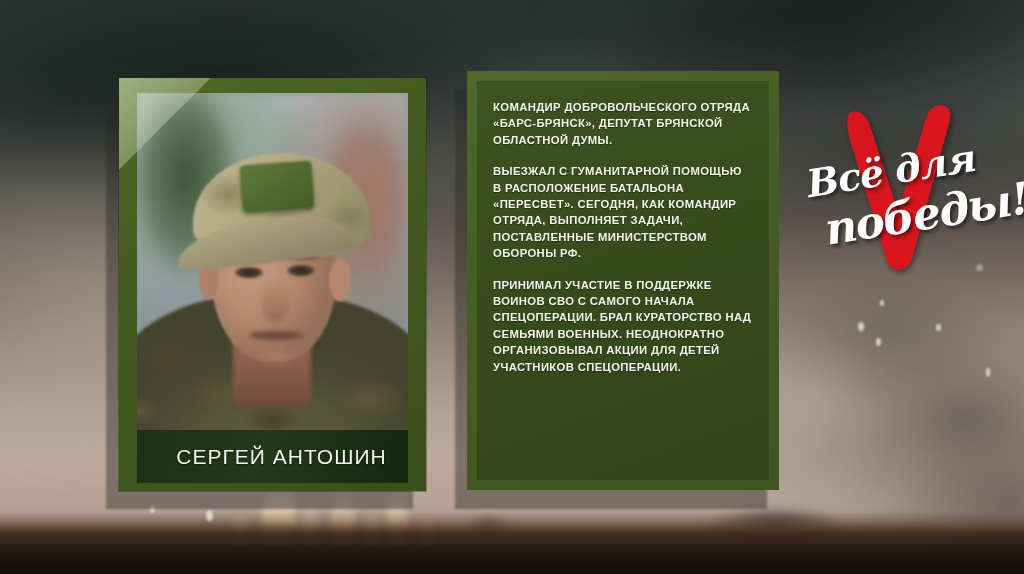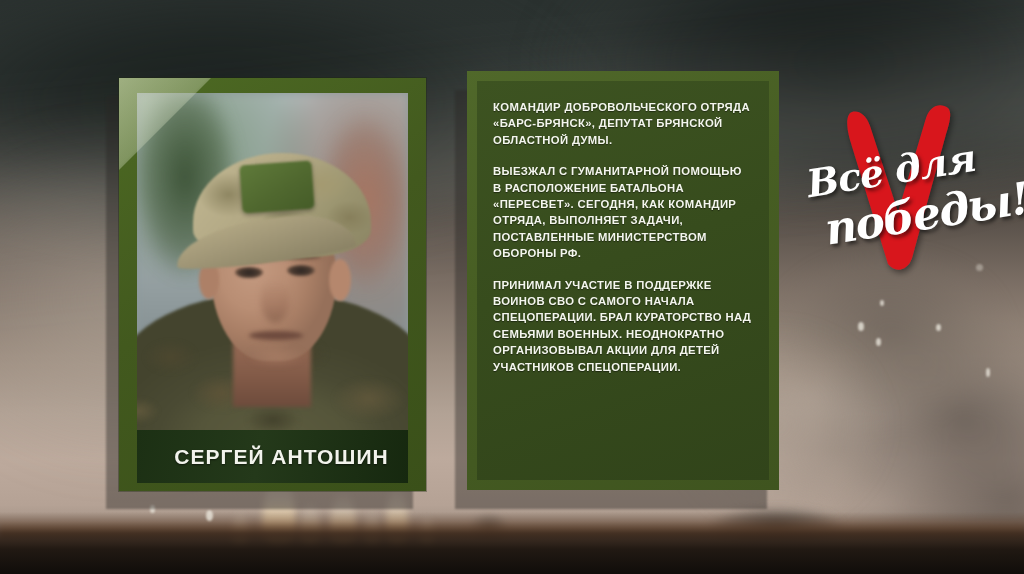--- a/index.html
+++ b/index.html
@@ -139,21 +139,21 @@
     position:absolute; left:18px; top:15px; width:271px; height:337px;
     overflow:hidden;
     background:#8e9a9c;
   }
   #nameplate {
     position:absolute; left:18px; top:352px; width:271px; height:53px;
     background:linear-gradient(100deg, #1c3014 0%, #24391a 45%, #16280f 100%);
     display:flex; align-items:center; justify-content:center;
   }
   #nameplate .nm {
-    color:#f2f3ec; font-size:21px; font-weight:bold; letter-spacing:1.0px;
+    color:#f2f3ec; font-size:21px; font-weight:normal; letter-spacing:1.0px;
     text-shadow:0 1px 2px rgba(0,0,0,.55);
     font-family:"Liberation Sans", sans-serif;
     margin-left:18px;
   }
 
   
   .ph { position:absolute; }
   .ph-bg {
     inset:0; position:absolute;
     background:

